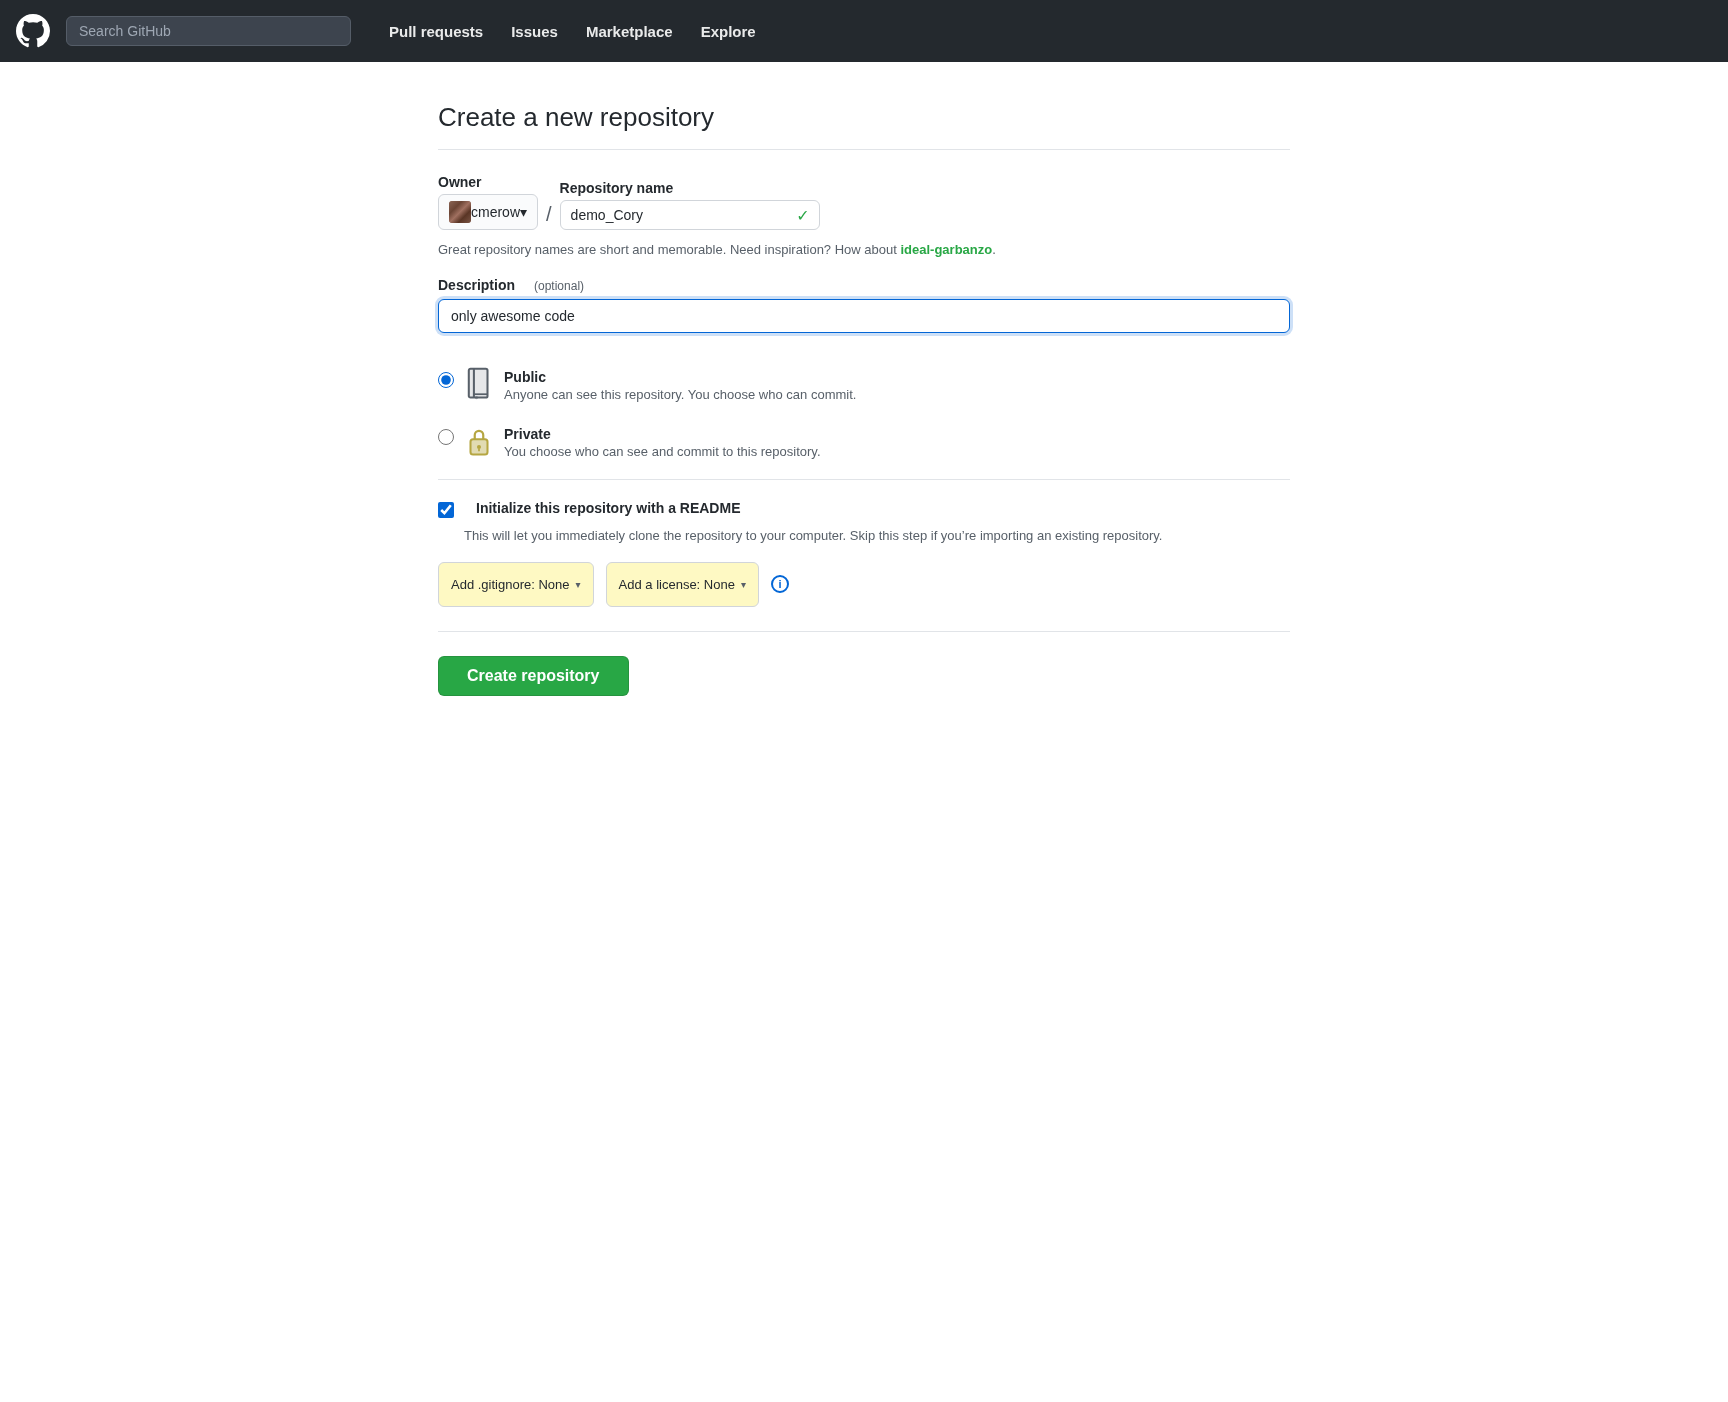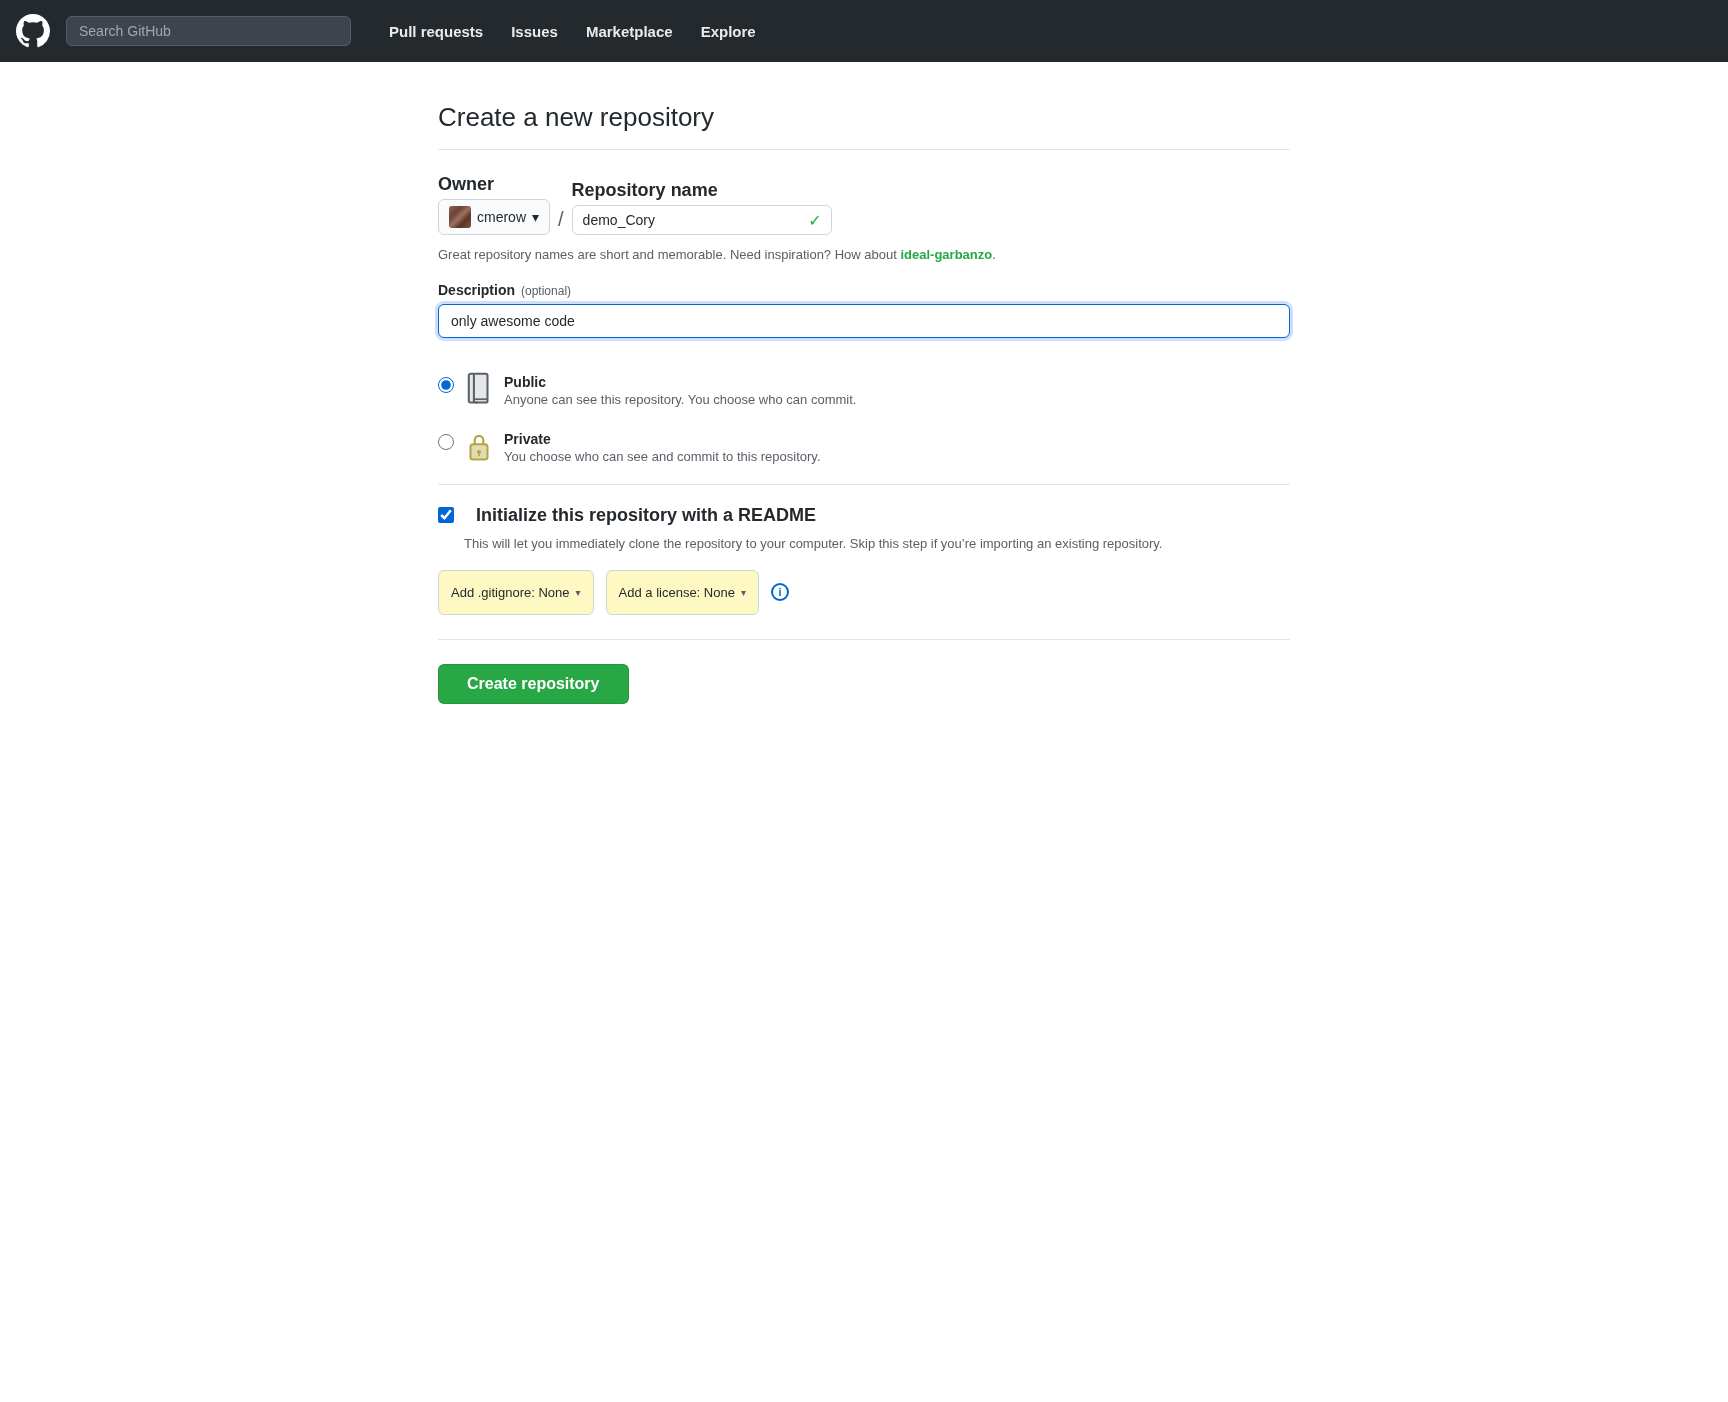--- a/index.html
+++ b/index.html
@@ -74,27 +74,26 @@
       gap: 8px;
       margin-bottom: 12px;
     }
     .field-group {
       display: flex;
       flex-direction: column;
       gap: 4px;
     }
     .field-label {
       font-weight: 600;
-      font-size: 18px;
+      font-size: 14px;
       color: #24292e;
     }
     .owner-select {
       display: flex;
       align-items: center;
-      gap: 6px;
       border: 1px solid #d1d5da;
       border-radius: 6px;
       padding: 6px 10px;
       background: #fafbfc;
       cursor: pointer;
       font-size: 14px;
       color: #24292e;
     }
     .owner-avatar {
       width: 22px; height: 22px;
@@ -145,21 +144,21 @@
     .name-hint-link {
       color: #28a745;
       font-weight: 600;
       text-decoration: none;
     }
 
     
     .desc-label-row {
       display: flex;
       align-items: baseline;
-      gap: 6px;
+      gap: 19px;
       margin-bottom: 6px;
     }
     .desc-label {
       font-weight: 600;
       font-size: 14px;
     }
     .desc-optional {
       font-size: 12px;
       color: #586069;
     }

